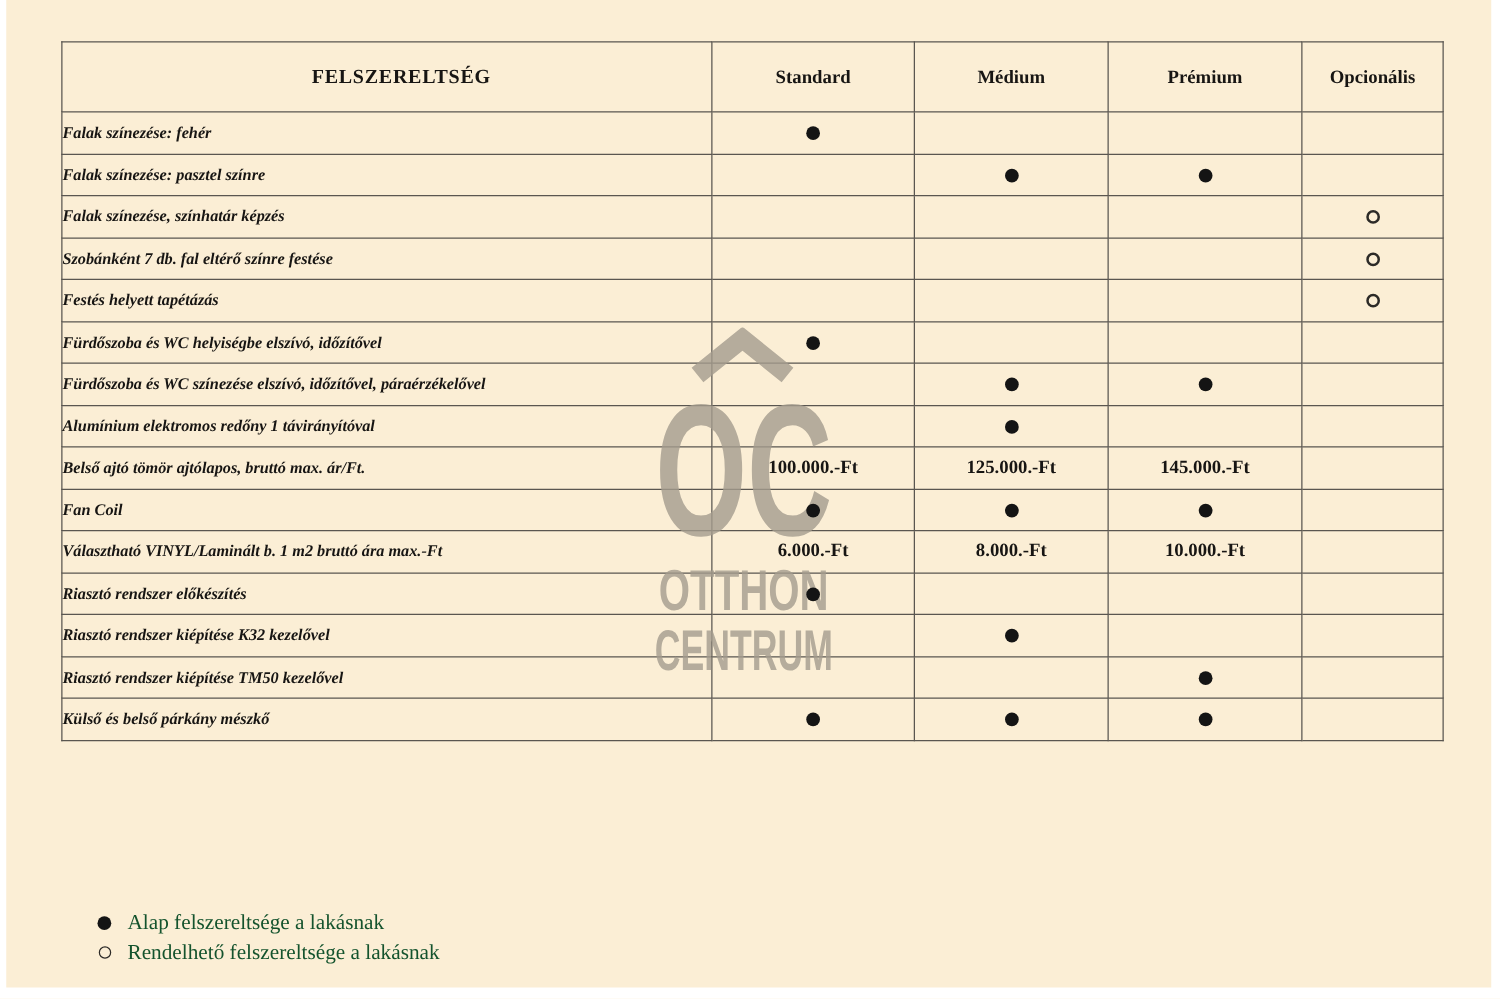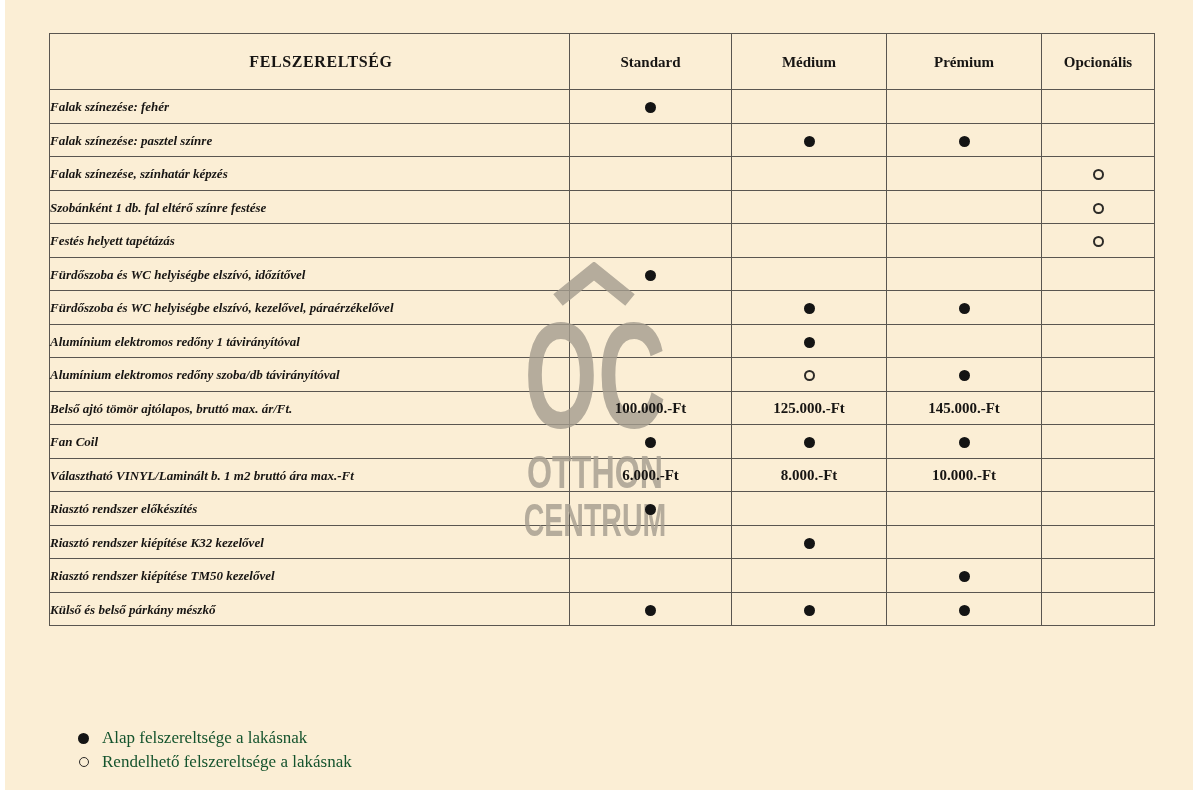--- a/index.html
+++ b/index.html
@@ -108,21 +108,21 @@
 
   <tr>
     <td class="feature-cell"><span class="feature-text">Falak színezése, színhatár képzés</span></td>
     <td class="val-cell"><span class="val-content"></span></td>
     <td class="val-cell"><span class="val-content"></span></td>
     <td class="val-cell"><span class="val-content"></span></td>
     <td class="val-cell"><span class="val-content"><span class="dot open"></span></span></td>
   </tr>
 
   <tr>
-    <td class="feature-cell"><span class="feature-text">Szobánként 1 db. fal eltérő színre festése</span></td>
+    <td class="feature-cell"><span class="feature-text">Szobánként 7 db. fal eltérő színre festése</span></td>
     <td class="val-cell"><span class="val-content"></span></td>
     <td class="val-cell"><span class="val-content"></span></td>
     <td class="val-cell"><span class="val-content"></span></td>
     <td class="val-cell"><span class="val-content"><span class="dot open"></span></span></td>
   </tr>
 
   <tr>
     <td class="feature-cell"><span class="feature-text">Festés helyett tapétázás</span></td>
     <td class="val-cell"><span class="val-content"></span></td>
     <td class="val-cell"><span class="val-content"></span></td>
@@ -132,42 +132,35 @@
 
   <tr>
     <td class="feature-cell"><span class="feature-text">Fürdőszoba és WC helyiségbe elszívó, időzítővel</span></td>
     <td class="val-cell"><span class="val-content"><span class="dot filled"></span></span></td>
     <td class="val-cell"><span class="val-content"></span></td>
     <td class="val-cell"><span class="val-content"></span></td>
     <td class="val-cell"><span class="val-content"></span></td>
   </tr>
 
   <tr>
-    <td class="feature-cell"><span class="feature-text">Fürdőszoba és WC helyiségbe elszívó, kezelővel, páraérzékelővel</span></td>
+    <td class="feature-cell"><span class="feature-text">Fürdőszoba és WC színezése elszívó, időzítővel, páraérzékelővel</span></td>
     <td class="val-cell"><span class="val-content"></span></td>
     <td class="val-cell"><span class="val-content"><span class="dot filled"></span></span></td>
     <td class="val-cell"><span class="val-content"><span class="dot filled"></span></span></td>
     <td class="val-cell"><span class="val-content"></span></td>
   </tr>
 
   <tr>
     <td class="feature-cell"><span class="feature-text">Alumínium elektromos redőny 1 távirányítóval</span></td>
     <td class="val-cell"><span class="val-content"></span></td>
     <td class="val-cell"><span class="val-content"><span class="dot filled"></span></span></td>
     <td class="val-cell"><span class="val-content"></span></td>
     <td class="val-cell"><span class="val-content"></span></td>
   </tr>
 
-  <tr>
-    <td class="feature-cell"><span class="feature-text">Alumínium elektromos redőny szoba/db távirányítóval</span></td>
-    <td class="val-cell"><span class="val-content"></span></td>
-    <td class="val-cell"><span class="val-content"><span class="dot open"></span></span></td>
-    <td class="val-cell"><span class="val-content"><span class="dot filled"></span></span></td>
-    <td class="val-cell"><span class="val-content"></span></td>
-  </tr>
 
 
   <tr>
     <td class="feature-cell"><span class="feature-text">Belső ajtó tömör ajtólapos, bruttó max. ár/Ft.</span></td>
     <td class="val-cell"><span class="val-content">100.000.-Ft</span></td>
     <td class="val-cell"><span class="val-content">125.000.-Ft</span></td>
     <td class="val-cell"><span class="val-content">145.000.-Ft</span></td>
     <td class="val-cell"><span class="val-content"></span></td>
   </tr>
 

